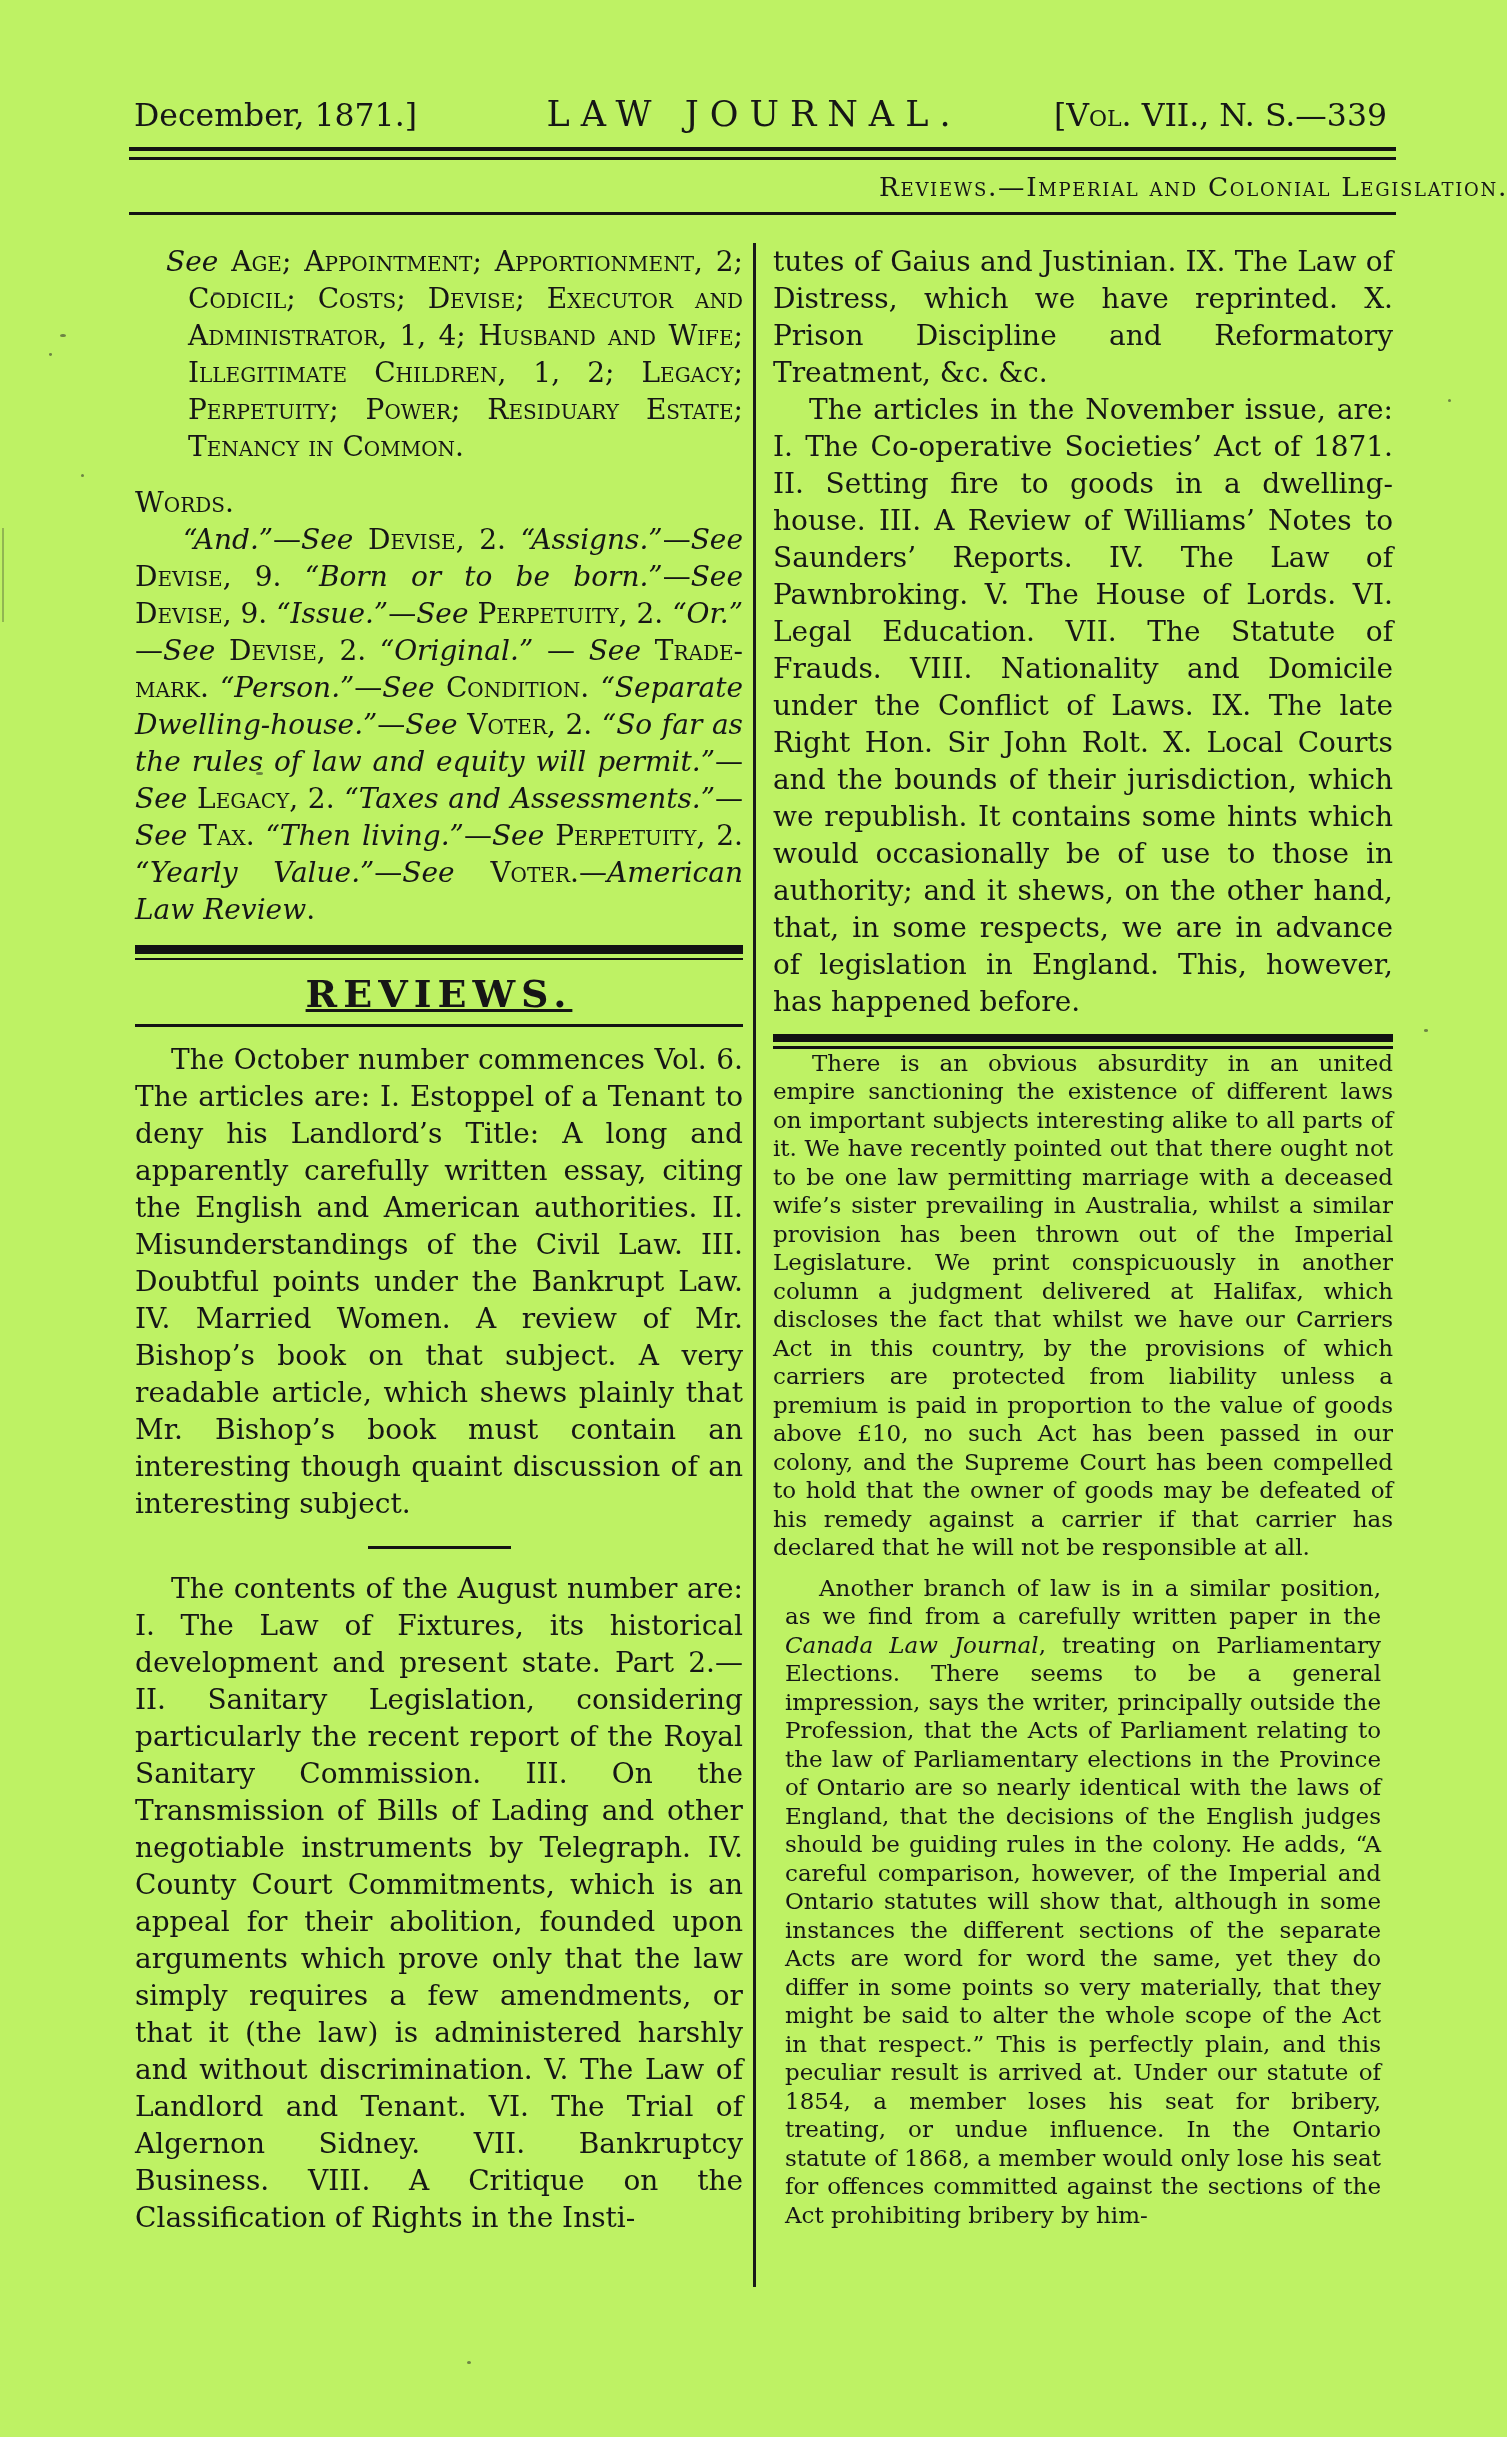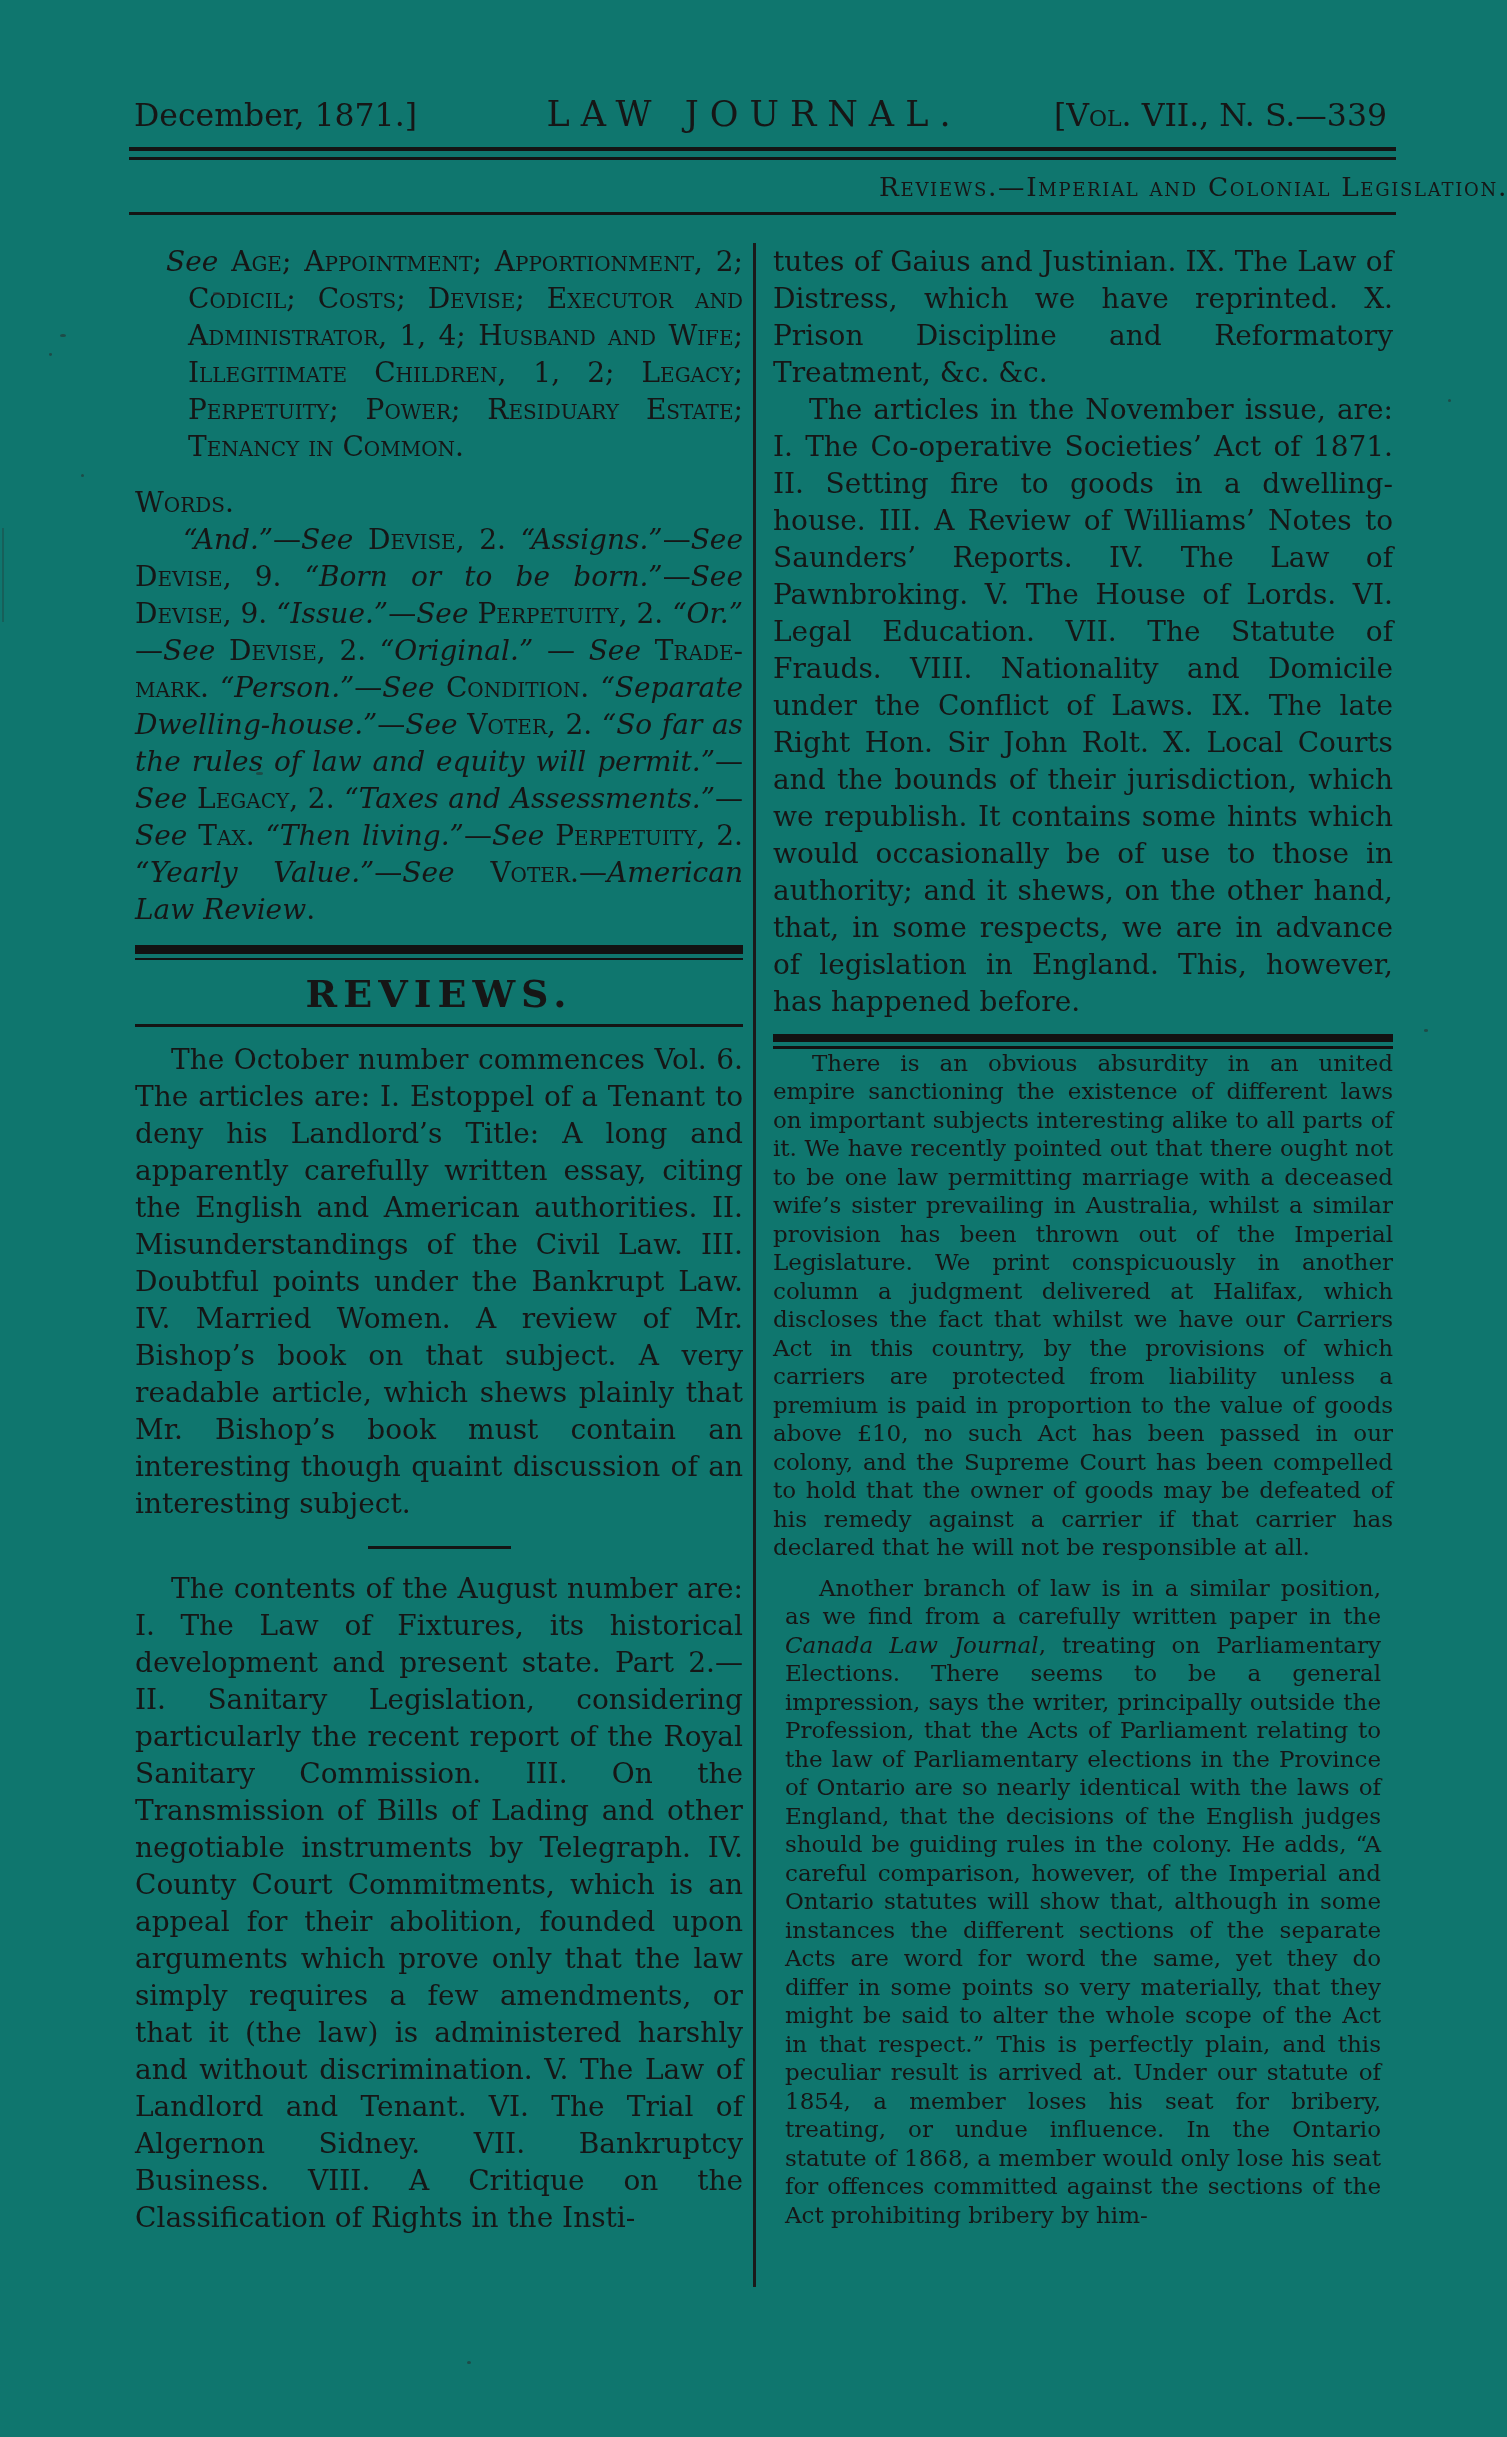--- a/index.html
+++ b/index.html
@@ -1,19 +1,19 @@
 <!DOCTYPE html>
 <html lang="en" style="font-size:13.6px"><head>
 <meta charset="utf-8">
 <style>
   html, body { margin:0; padding:0; background:#ffffff; }
   .page {
     position:relative;
     width:1508px; height:2438px;
-    background:#0f766e;
+    background:#bef264;
     color:#161616;
     font-family:"DejaVu Serif", serif;
     overflow:hidden;
   }
   .sc { font-variant: small-caps; }
   .i  { font-style: italic; }
 
   
   .hdr-date   { position:absolute; left:134px; top:97px; font-size:31.5px; }
   .hdr-title  { position:absolute; left:0; right:0; top:94px; text-align:center;
@@ -38,21 +38,21 @@
   .small { font-size:23px; line-height:28.5px; text-align:justify; hyphens:auto; }
 
   .index-block { margin-left:53px; text-indent:-22px; }
   .words-head  { margin-top:19px; }
   .words-para  { text-indent:48px; }
 
   .fat-rule      { height:8.5px; background:#121212; margin-top:17px; }
   .fat-rule-sub  { height:2.6px;  background:#121212; margin-top:4.3px; }
 
   .reviews-heading { text-align:center; font-size:38px; font-weight:bold;
-                     letter-spacing:6px; line-height:1.05; margin:13.6px 0 10.2px; }
+                     letter-spacing:6px; line-height:1.05; margin:13.6px 0 10.2px;text-decoration:underline; }
   .rule-under  { height:3.4px; background:#141414; margin-bottom:13.6px; }
 
   .review-heading { margin:6.8px 0 5.1px 48px; text-indent:-48px; }
   .para-ind    { text-indent:36px; margin:0; }
 
   .short-rule  { width:143px; height:3.4px; background:#141414; margin:24px auto 20.4px; }
 
   .imperial-heading { font-family:"Liberation Serif", serif; font-size:26.4px;
                       letter-spacing:0.4px; text-align:center; white-space:nowrap;
                       margin:24px 0 17px; }

